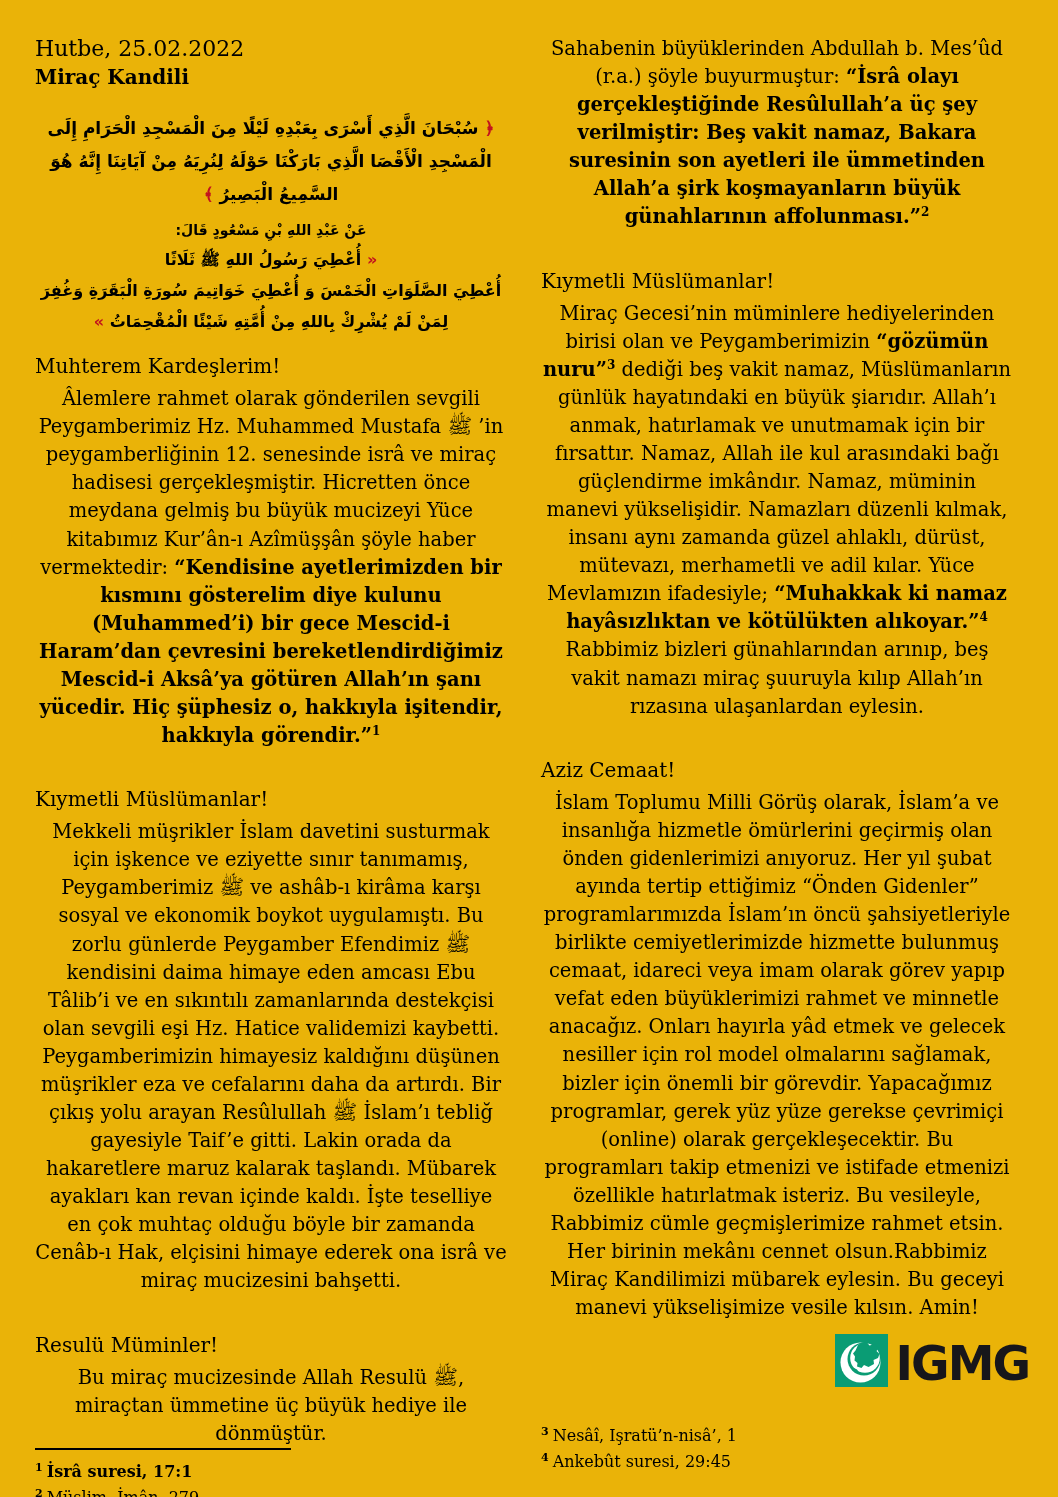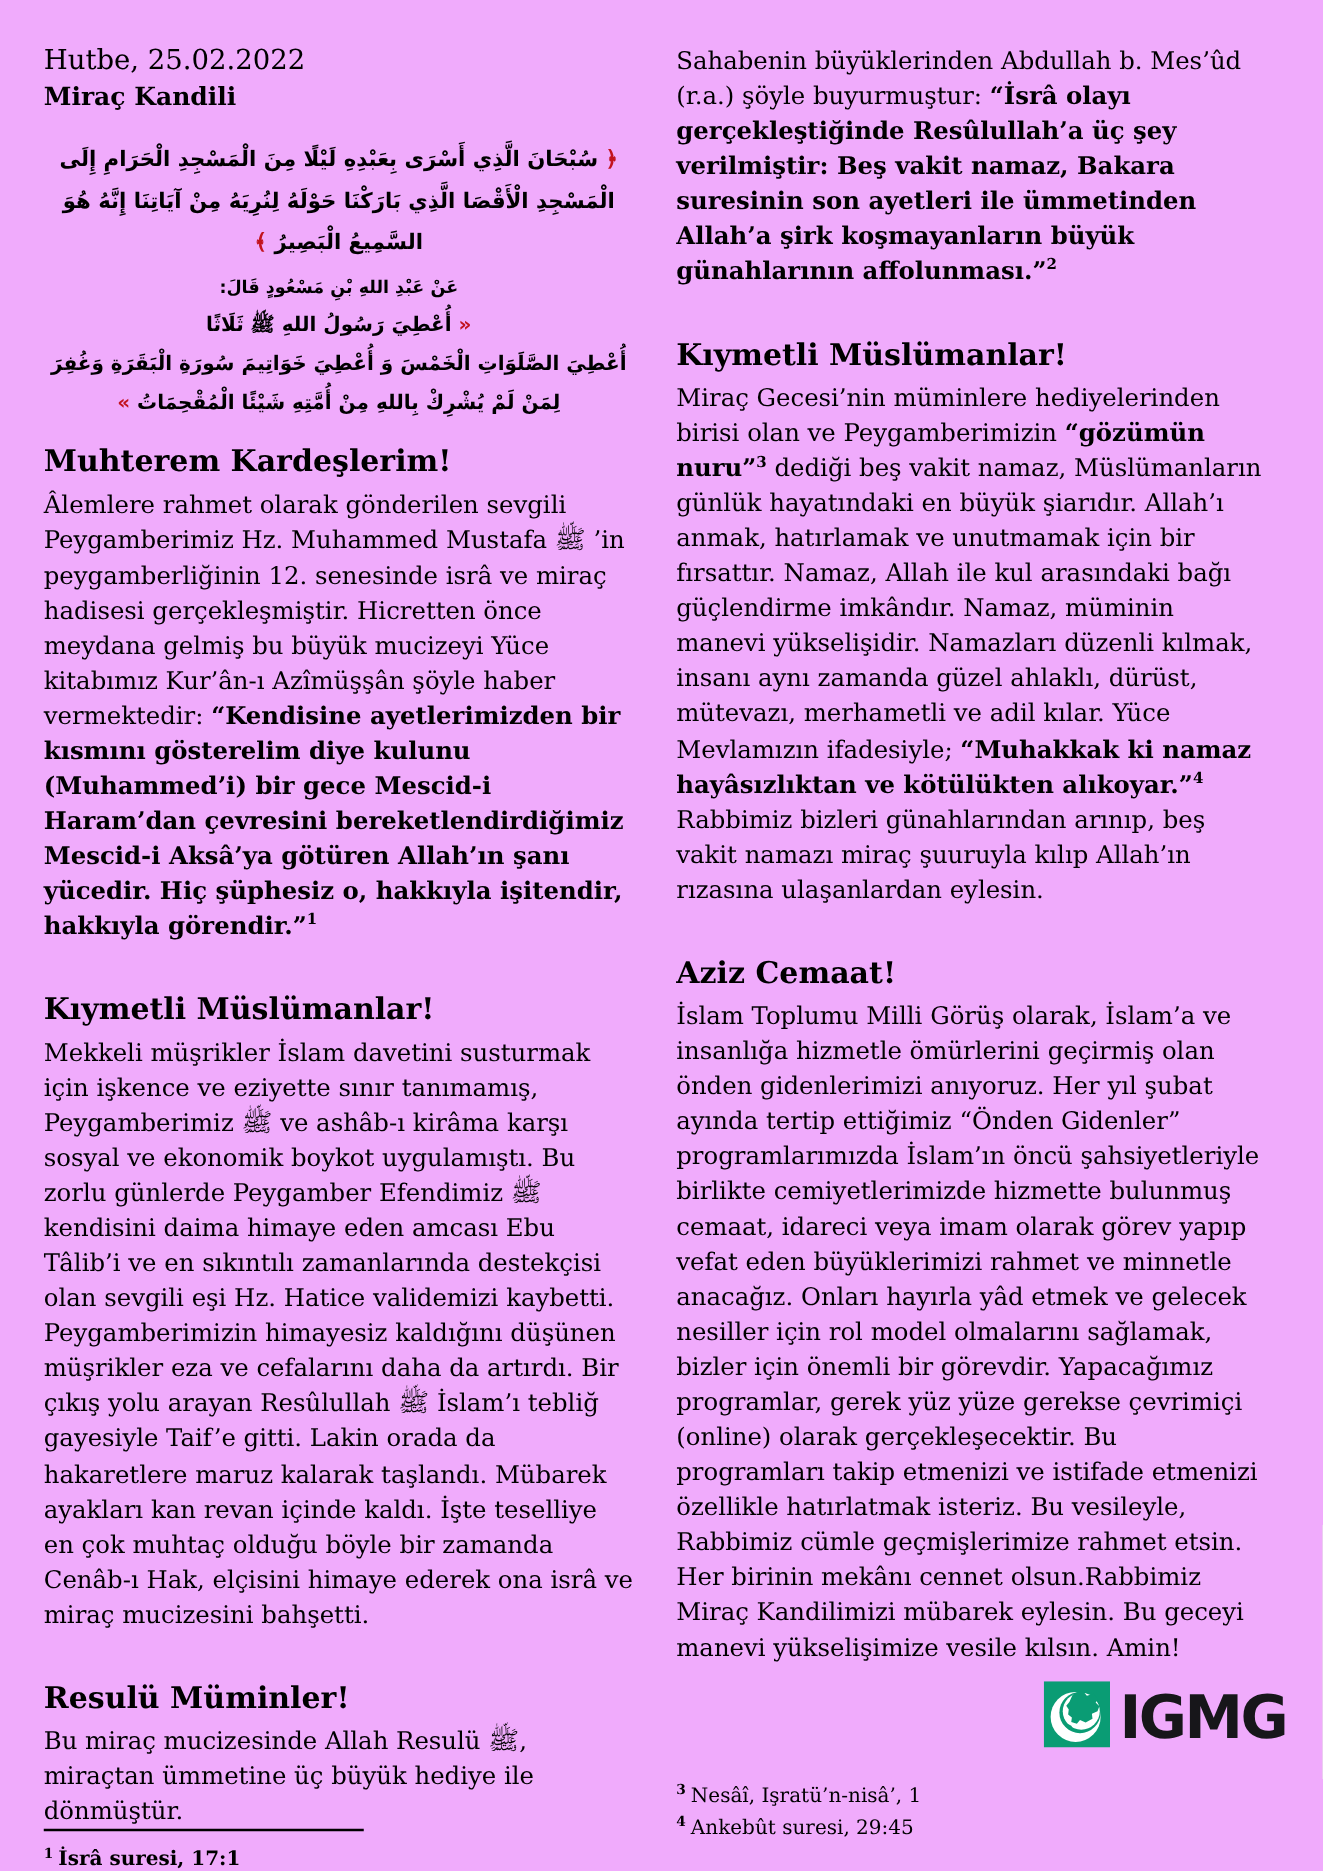--- a/index.html
+++ b/index.html
@@ -1,34 +1,34 @@
 <!DOCTYPE html>
 <html lang="tr"><head>
 <meta charset="utf-8">
 <style>
   html,body{margin:0;padding:0;background:#e8e8e8;}
   .page{
-    width:1058px;height:1497px;background:#f0abfc;margin:0 auto;
+    width:1058px;height:1497px;background:#eab308;margin:0 auto;
     position:relative;box-sizing:border-box;
     font-family:"DejaVu Serif", serif;color:#000;
     padding:35px 43px 0 35px;
     display:flex;gap:34px;
   }
   .col{width:472px;box-sizing:border-box;display:flex;flex-direction:column;height:1462px;}
   .date-line{font-size:22px;line-height:1.3;}
   .doc-title{font-size:20px;line-height:1.3;font-weight:700;}
   .arabic{direction:rtl;text-align:center;font-family:"DejaVu Sans",sans-serif;margin-top:22px;}
   .arabic p{margin:0;}
   .ar-verse{font-size:17px;font-weight:700;line-height:1.95;}
   .ar-narration{font-size:14px;font-weight:700;line-height:1.9;margin-top:6px !important;}
   .ar-hadith{font-size:16px;font-weight:700;line-height:1.95;}
   .red{color:#c2131e;}
-  h3.sec{font-size:24px;font-weight:700;margin:36px 0 6px 0;line-height:1.3;}
+  h3.sec{font-size:20px;font-weight:400;margin:36px 0 6px 0;line-height:1.3;}
   h3.first{margin-top:16px;}
-  p.body{font-size:19.5px;line-height:1.44;margin:0;}
+  p.body{font-size:19.5px;line-height:1.44;margin:0;text-align:center;}
   .b{font-weight:700;}
   .saw{font-family:"DejaVu Sans",sans-serif;font-size:1.05em;line-height:0;}
   sup.fn-ref{font-size:12px;font-weight:700;line-height:0;}
   .footnotes{margin-top:auto;padding-bottom:22px;font-size:16px;line-height:1.55;}
   .fn-divider{width:256px;border-top:2px solid #000;margin-bottom:9px;}
   .fn-marker{font-size:11px;vertical-align:super;font-weight:700;margin-right:4px;}
   .fn-line.bold-fn .fn-text{font-weight:700;}
   .logo-row{margin-top:12px;margin-left:auto;margin-right:-16px;display:flex;align-items:flex-end;gap:8px;}
   .logo-mark{display:block;}
   .logo-word{

